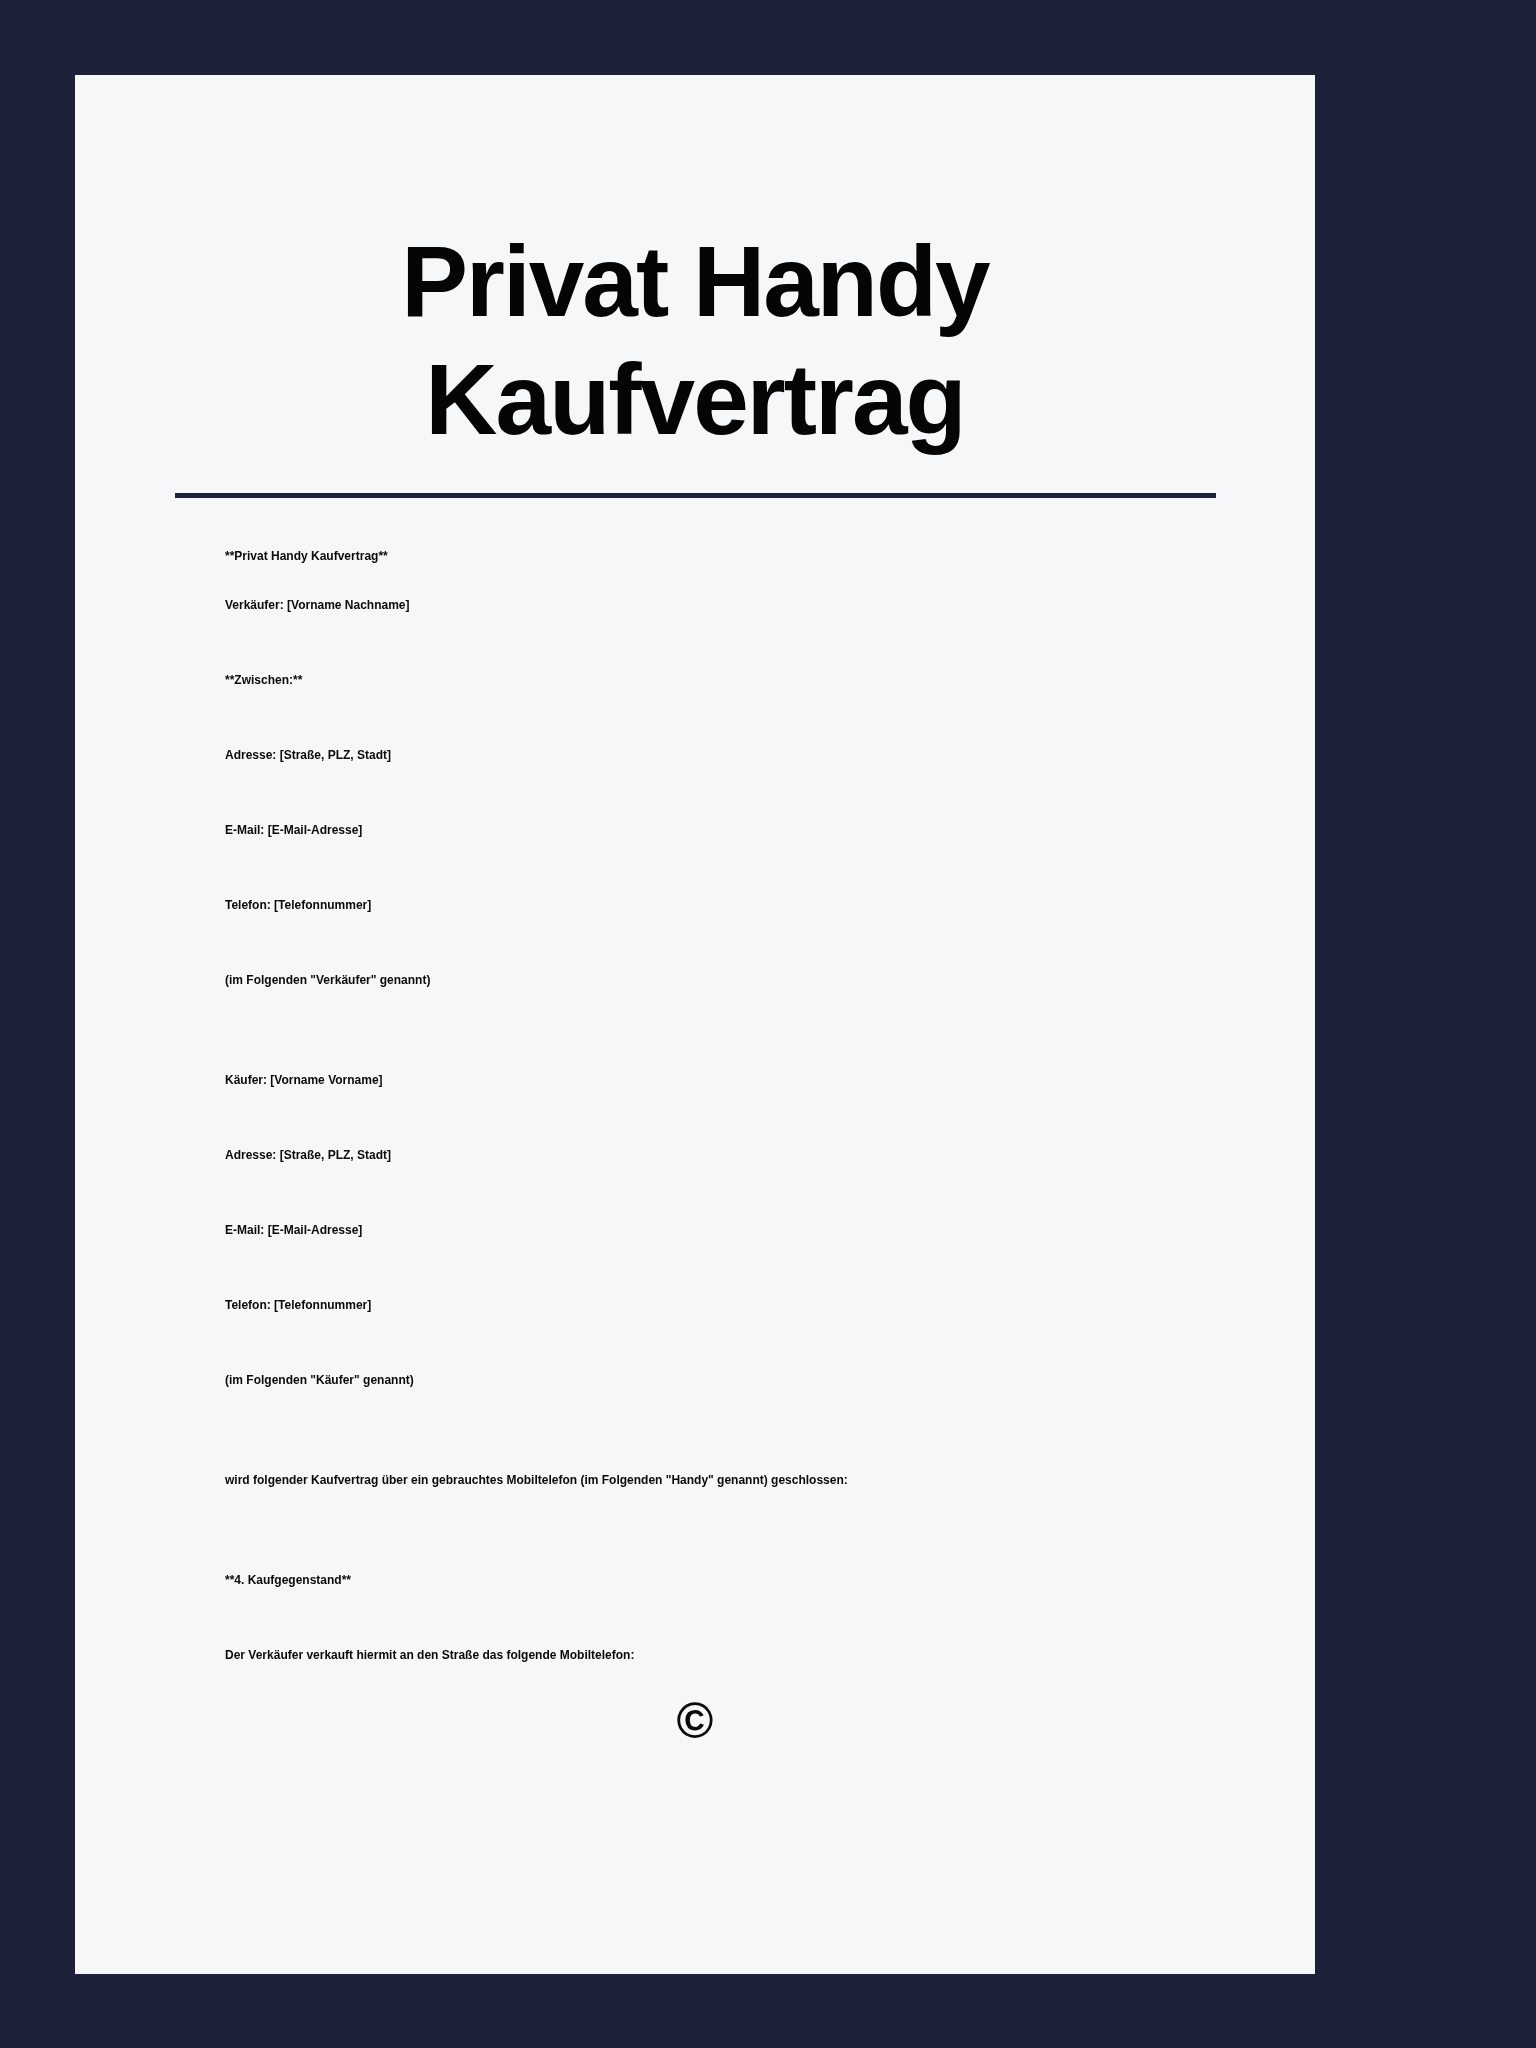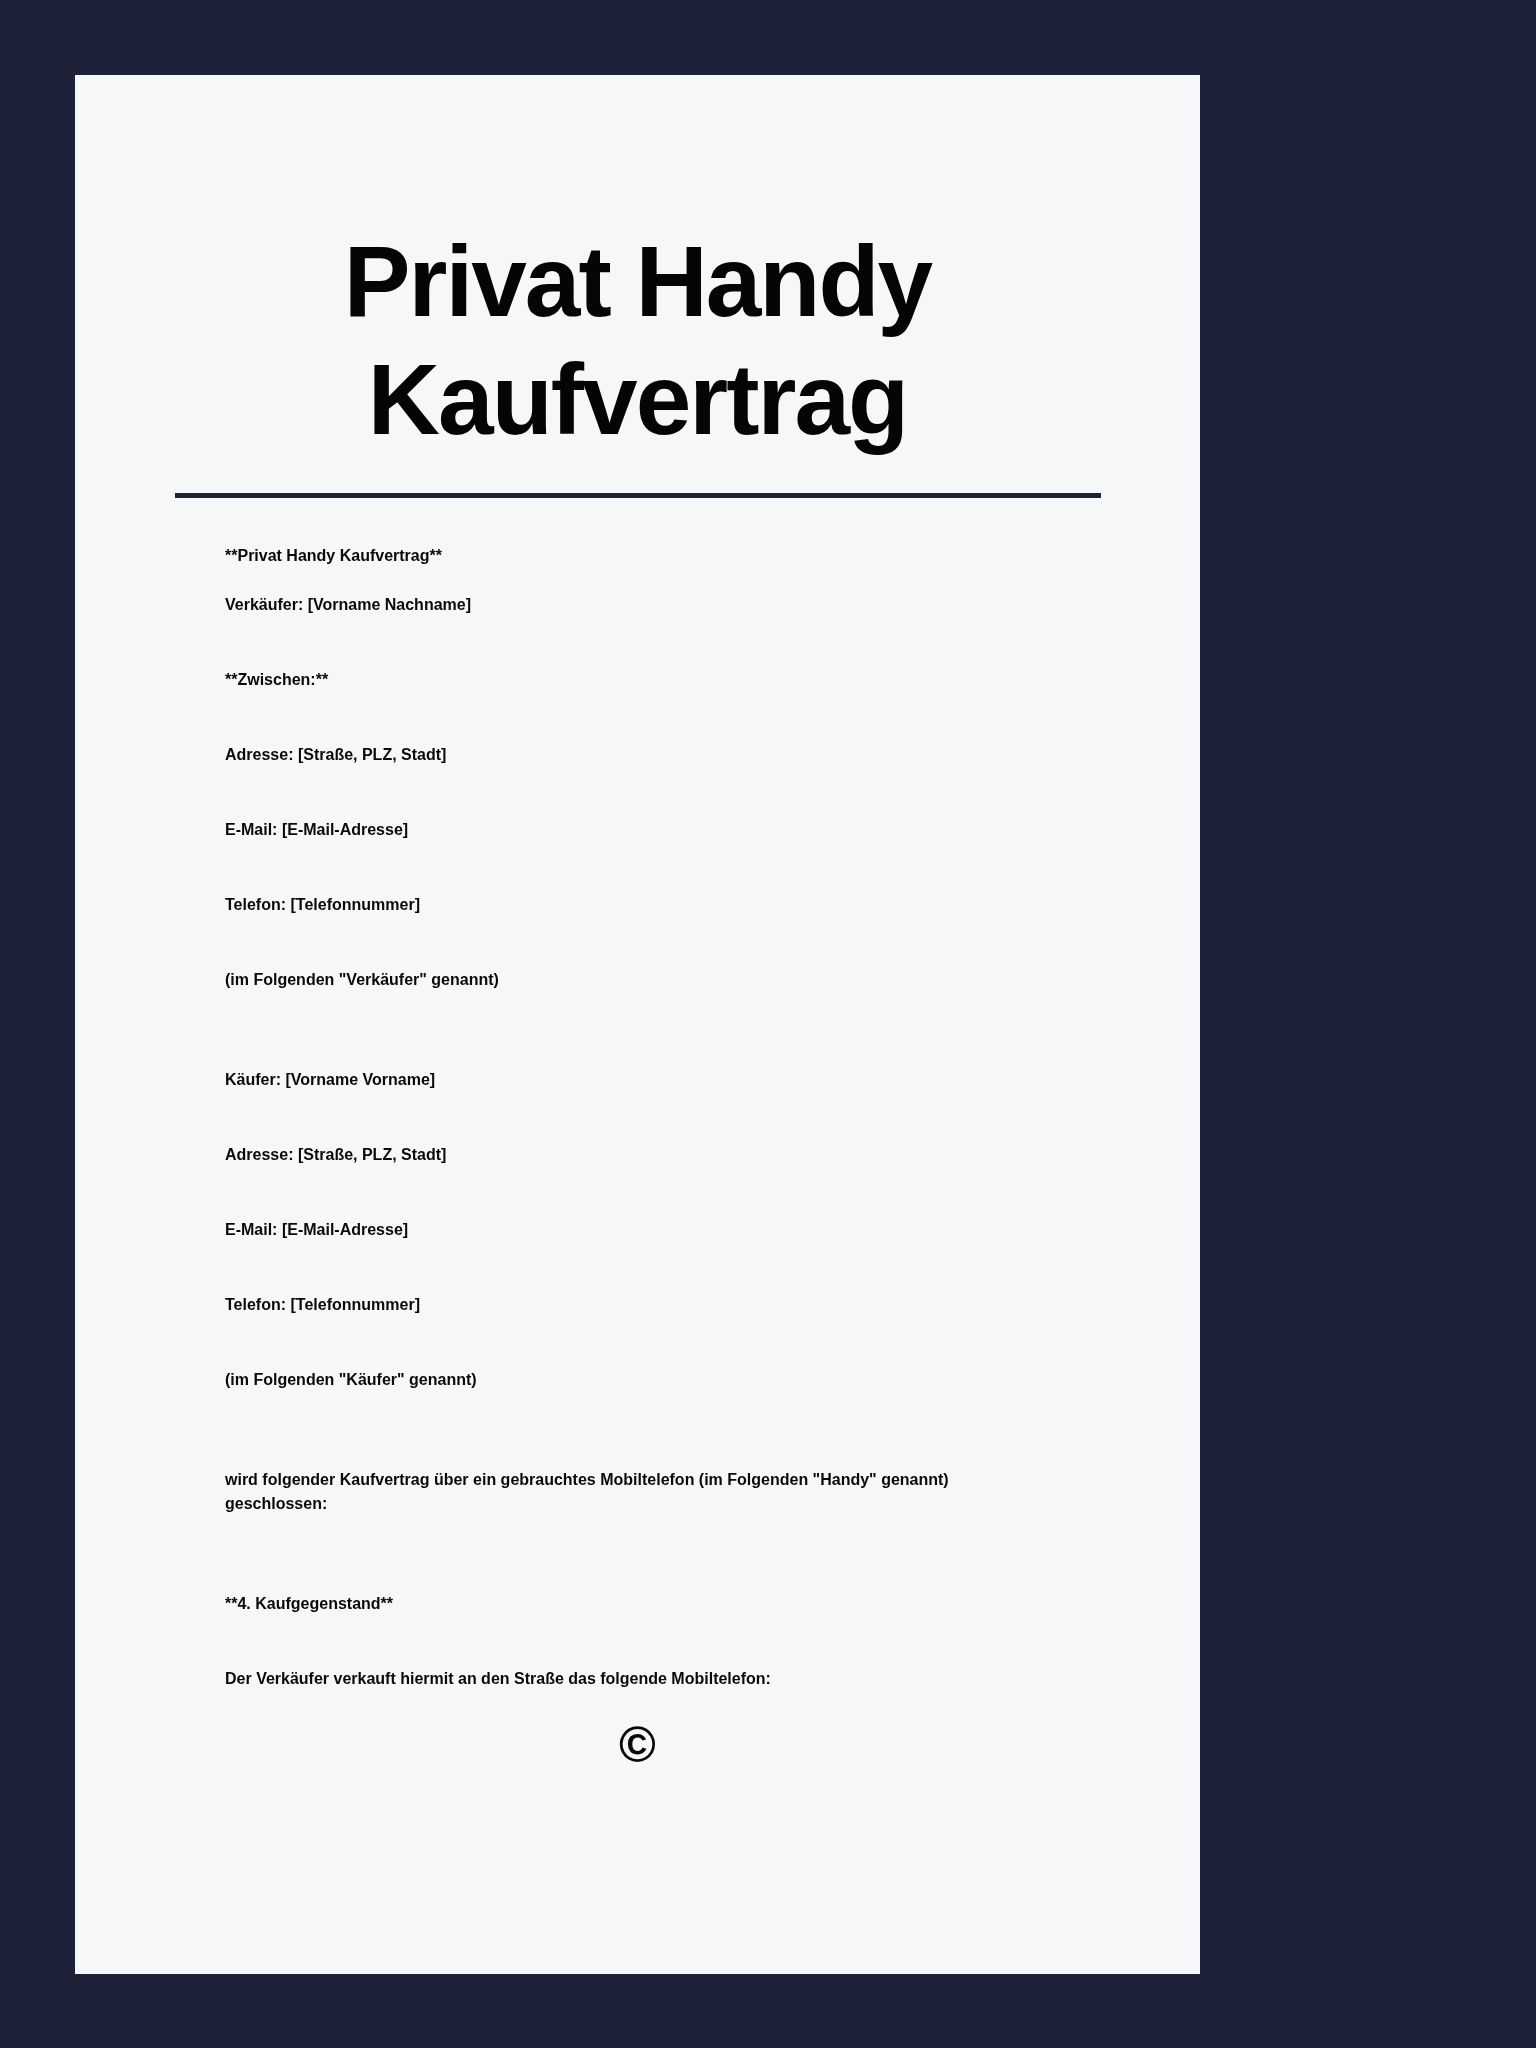--- a/index.html
+++ b/index.html
@@ -8,21 +8,21 @@
     position: relative;
     width: 1536px;
     height: 2048px;
     background: #1e2239;
     font-family: "Liberation Sans", "DejaVu Sans", sans-serif;
   }
   .page {
     position: absolute;
     left: 75px;
     top: 75px;
-    width: 1125px;
+    width: 1240px;
     height: 1899px;
     background: #f6f7f9;
     overflow: hidden;
   }
   .doc-title {
     margin: 147px 0 0 0;
     text-align: center;
     font-size: 100px;
     line-height: 118px;
     font-weight: 700;
@@ -33,21 +33,21 @@
     height: 5px;
     background: #1e2239;
     margin: 35px 99px 0 100px;
     border: none;
   }
   .content {
     margin: 46px 150px 0 150px;
     color: #0a0a0a;
   }
   .line {
-    font-size: 16px;
+    font-size: 12px;
     line-height: 24px;
     font-weight: 700;
     margin: 0 0 51px 0;
     white-space: pre-wrap;
   }
   .gap-s   { margin-bottom: 25px; }
   .gap-l   { margin-bottom: 76px; }
   .gap-end { margin-bottom: 0; }
   .copyright-row {
     margin-top: 29px;

